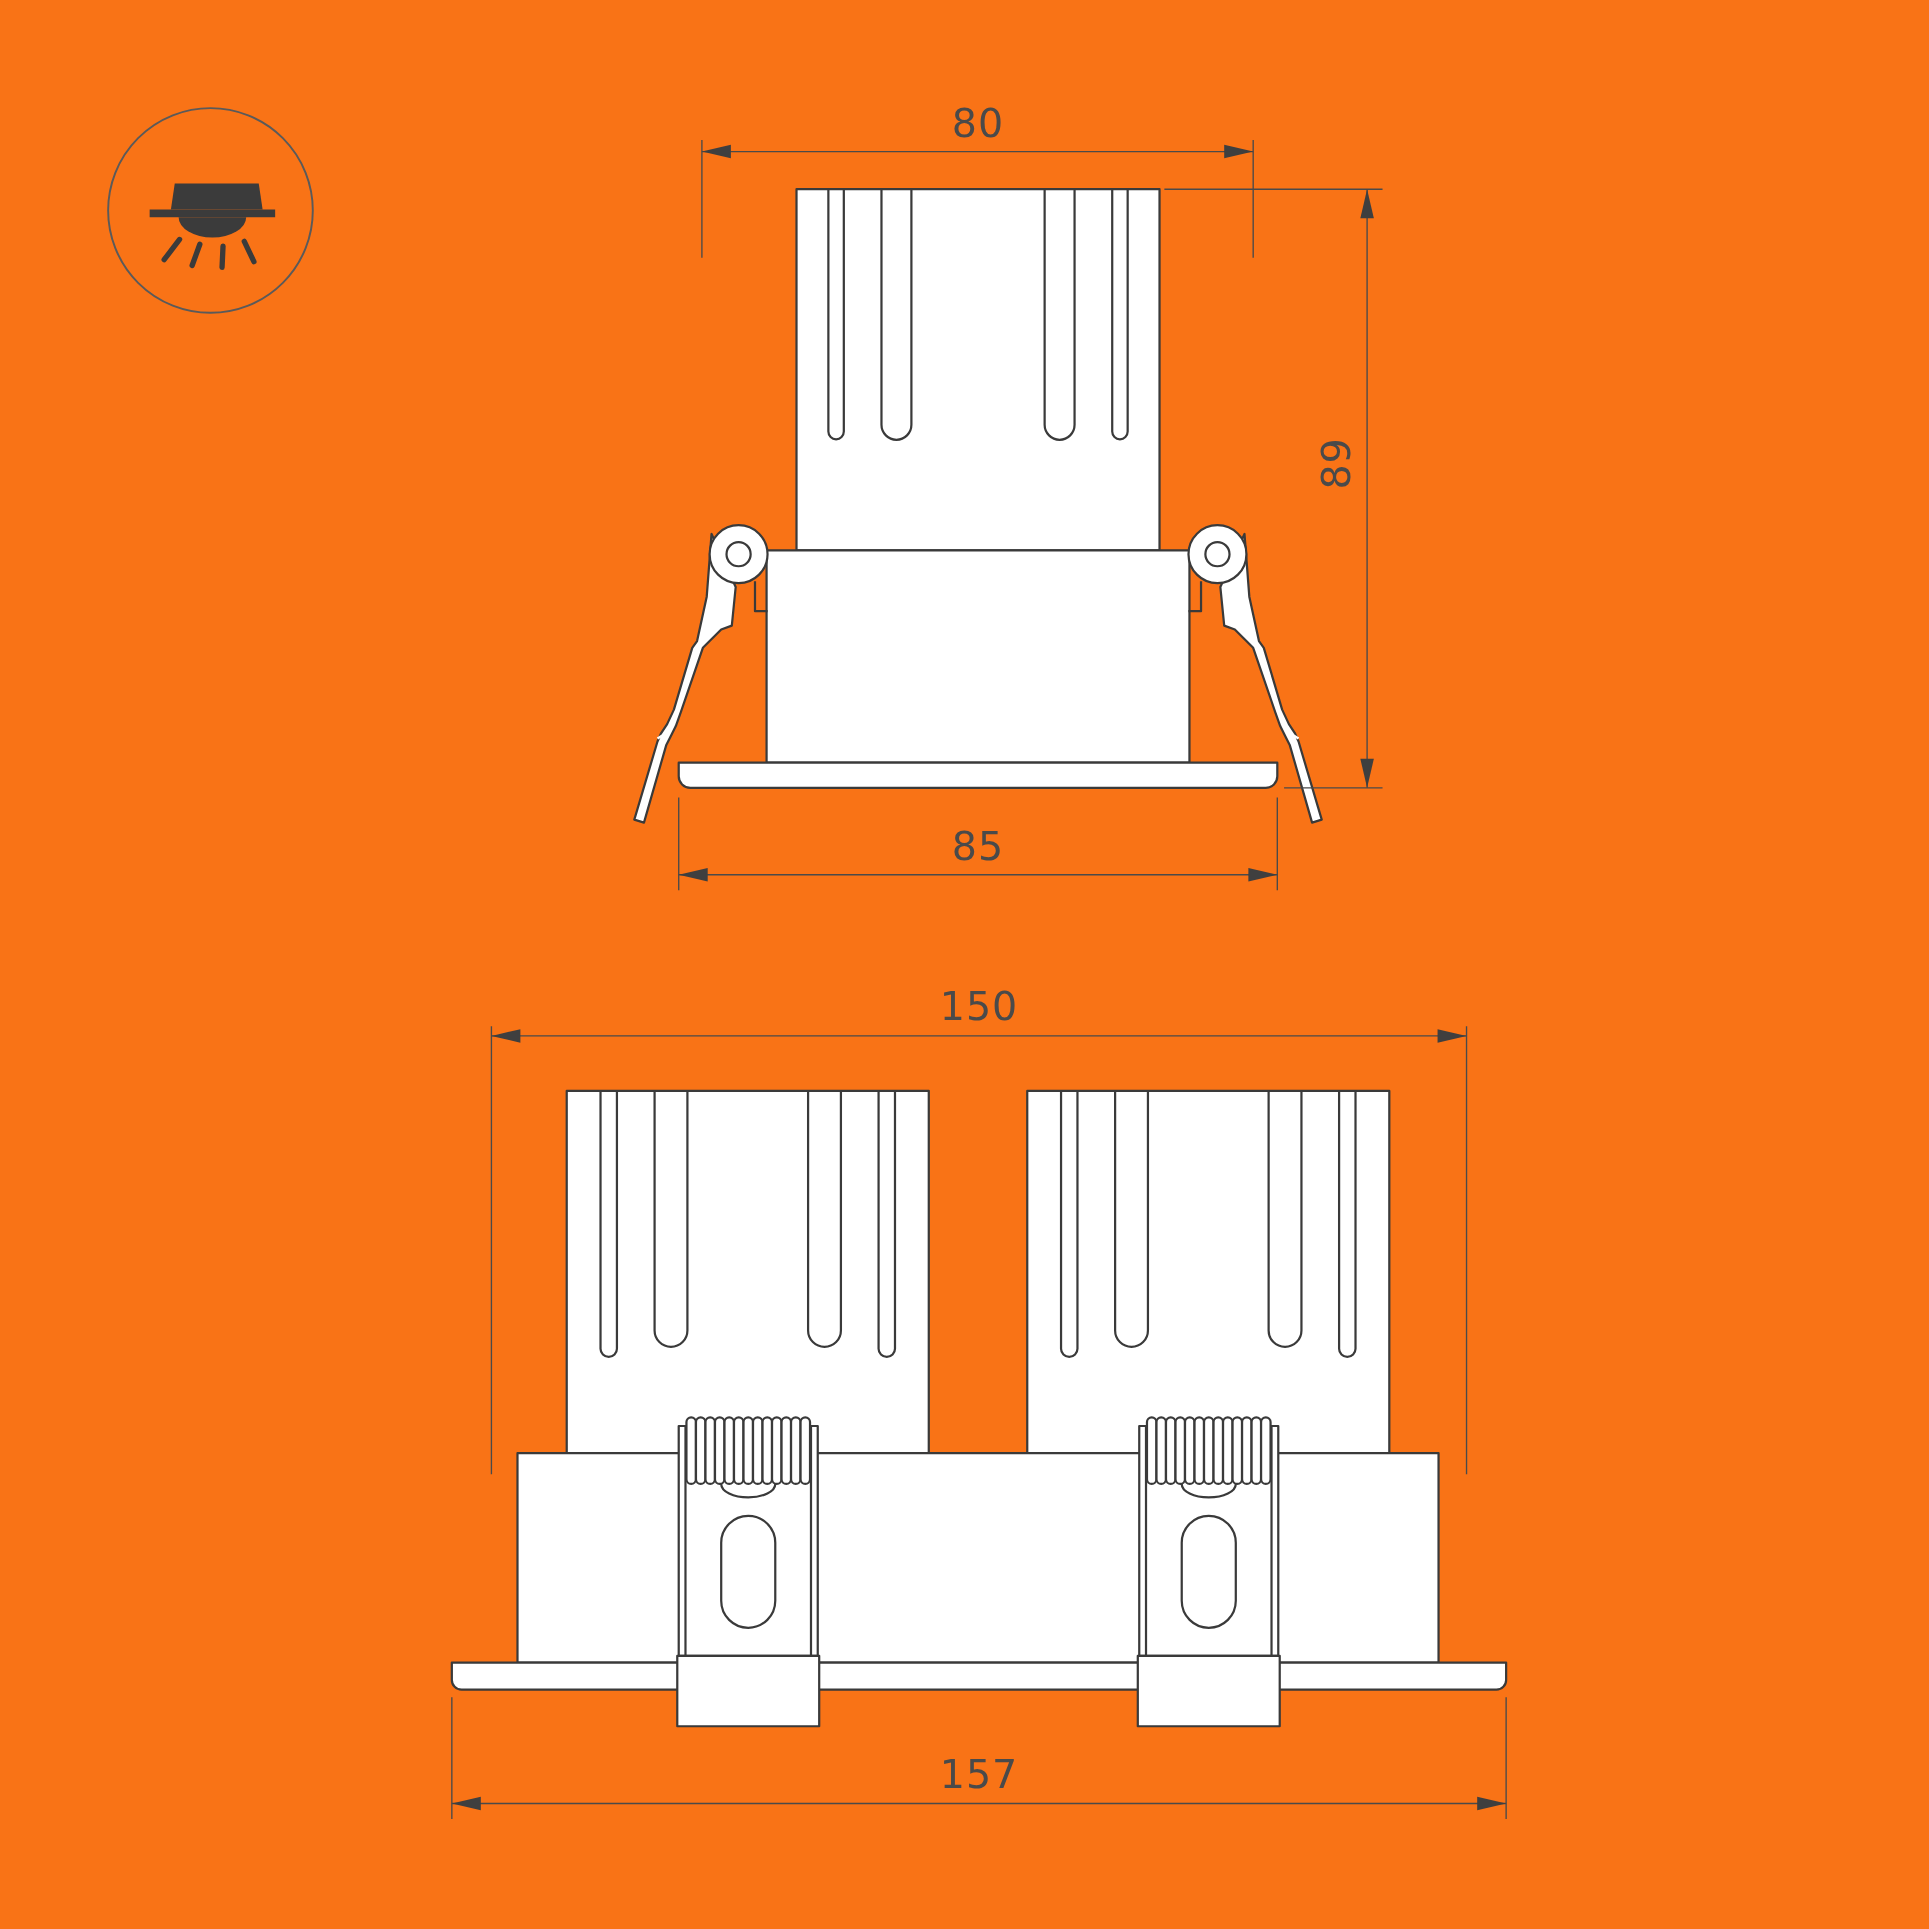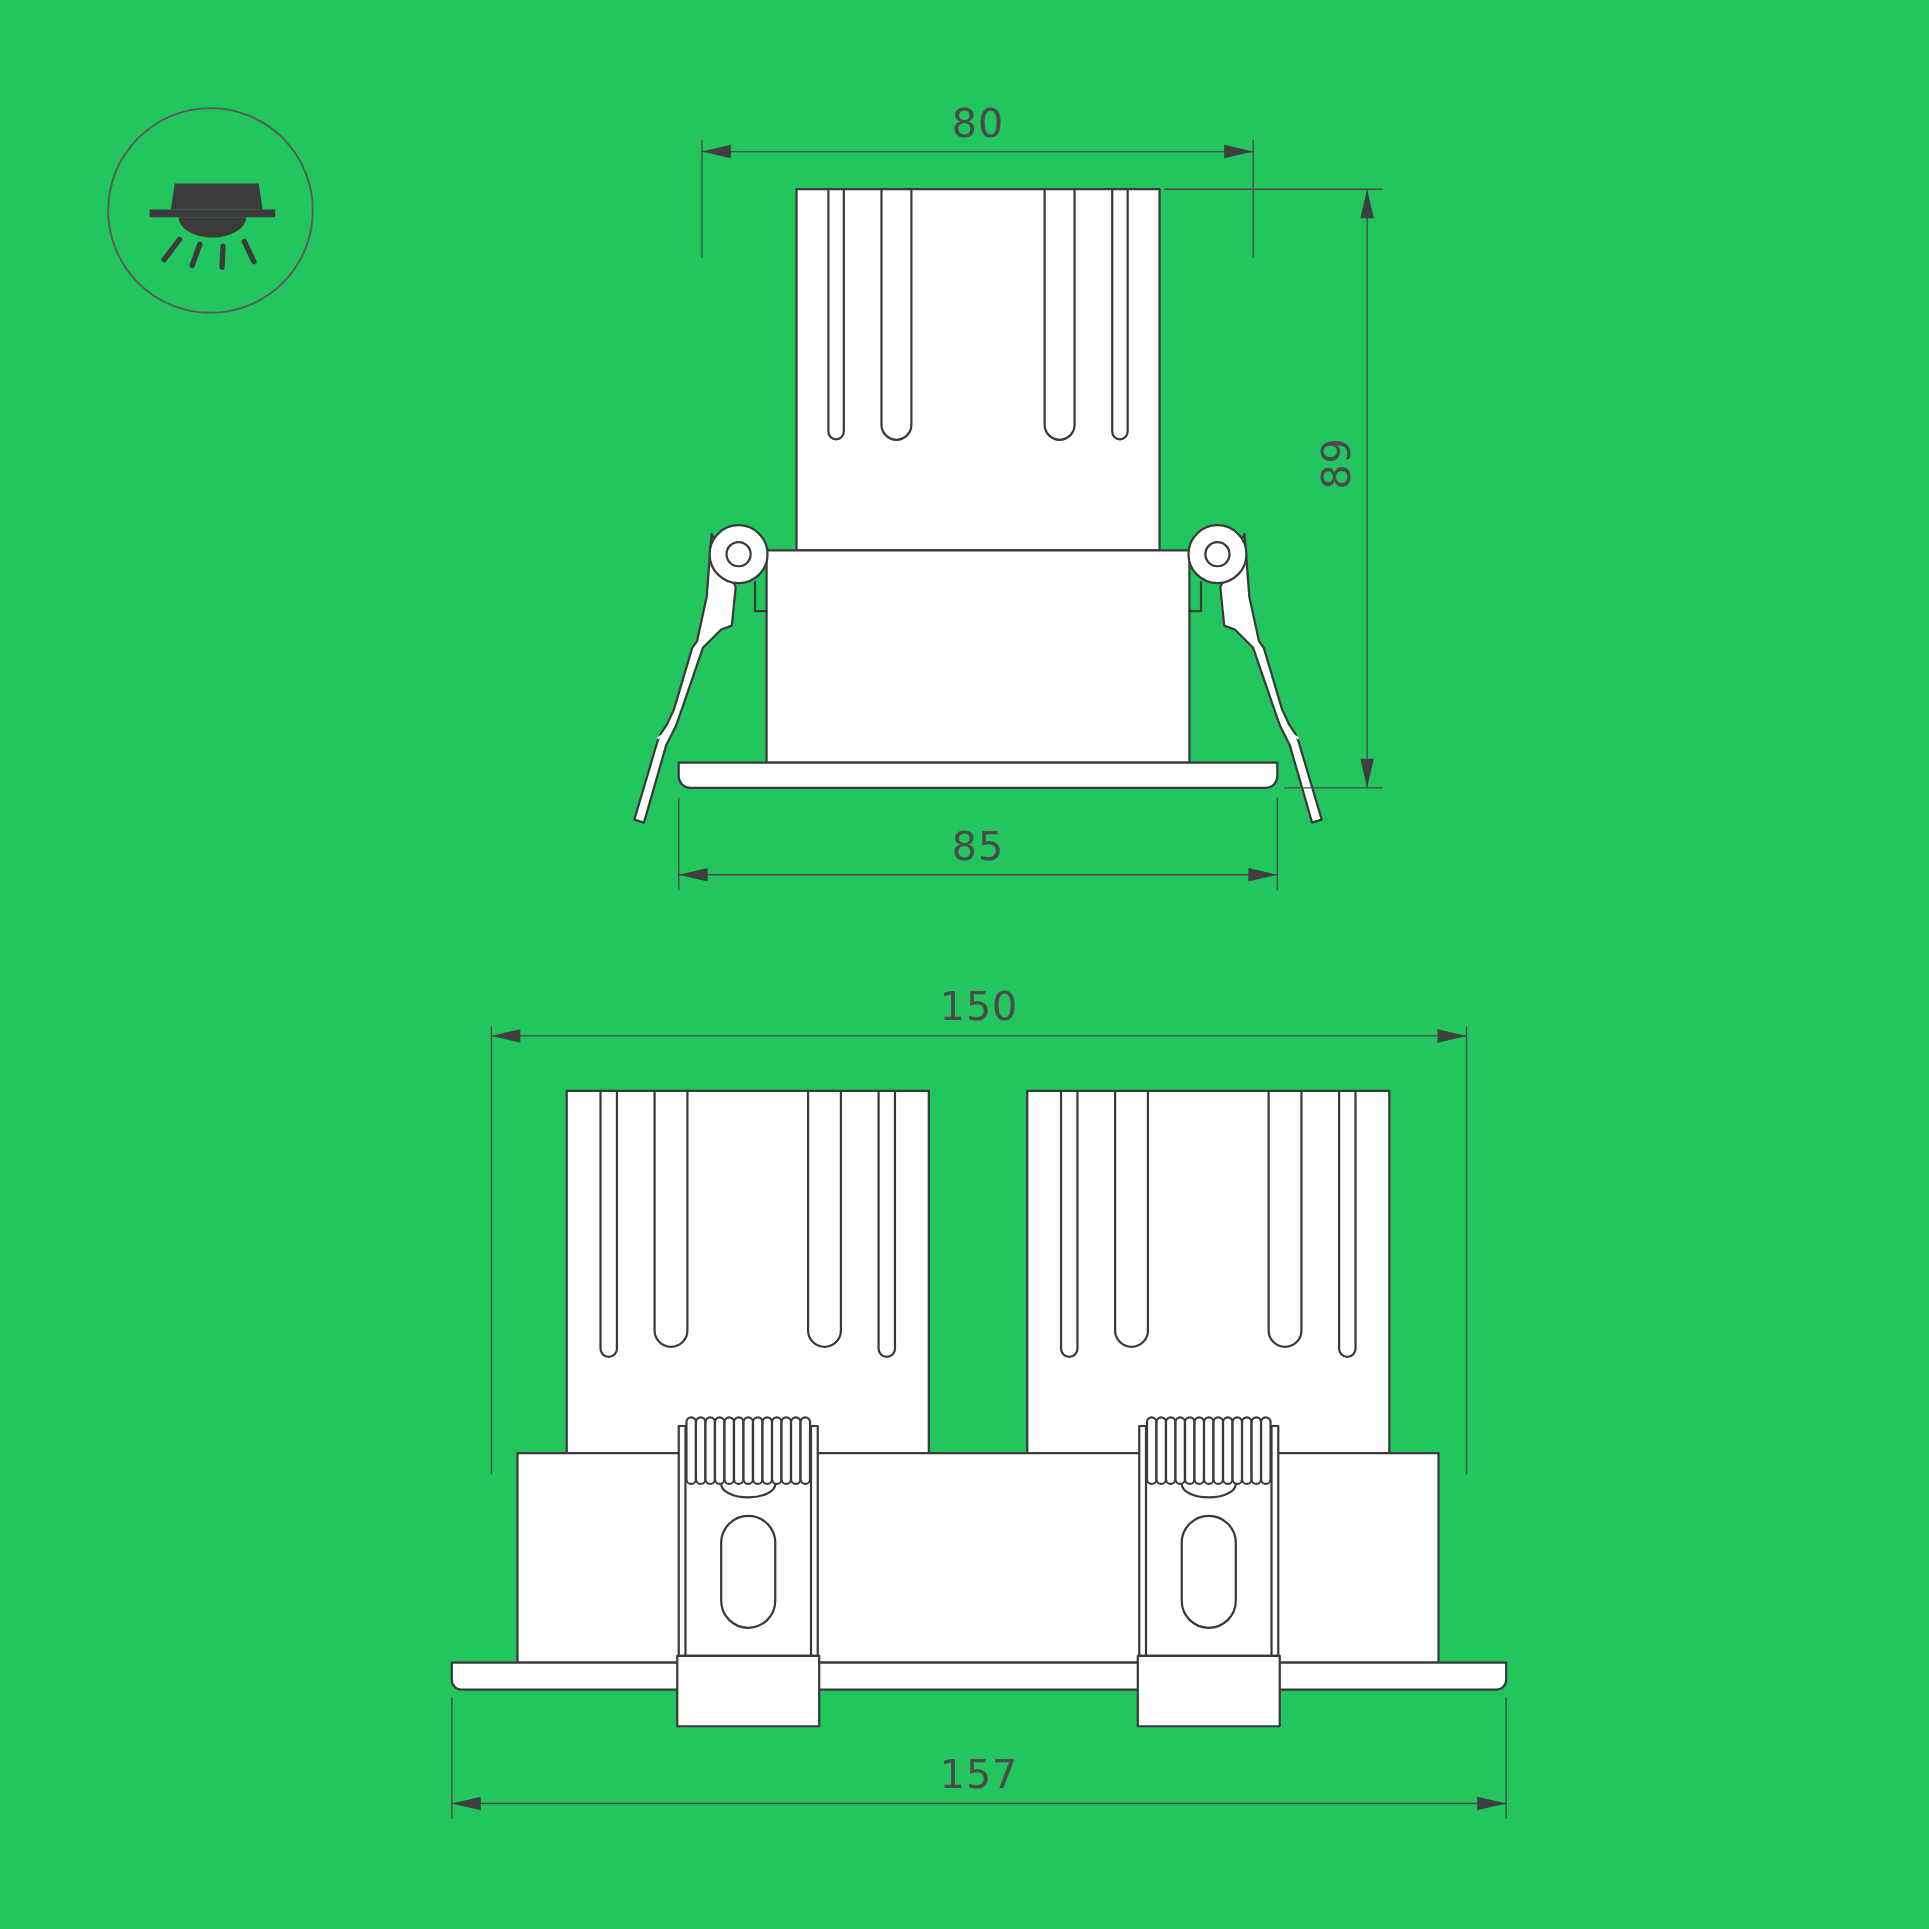--- a/index.html
+++ b/index.html
@@ -1,17 +1,17 @@
 <!DOCTYPE html>
 <html><head>
 <meta charset="utf-8">
 <style>
   html,body{margin:0;padding:0;background:#ffffff;}
   body{font-family:"DejaVu Sans","Liberation Sans",sans-serif;}
-  .canvas{width:1929px;height:1929px;position:relative;background:#22c55e;overflow:hidden;}
+  .canvas{width:1929px;height:1929px;position:relative;background:#f97316;overflow:hidden;}
   svg{display:block;}
   .part{fill:#ffffff;stroke:#3a3a3a;stroke-width:2.3;stroke-linejoin:round;}
   .part-open{fill:none;stroke:#3a3a3a;stroke-width:2.3;stroke-linejoin:round;}
   .dimline{stroke:#4a4a4a;stroke-width:1.4;fill:none;}
   .dimarrow{fill:#3f3f3f;stroke:none;}
   .dimtext{fill:#4a4a4a;font-size:41px;letter-spacing:1px;text-anchor:middle;}
   .iconfill{fill:#3b3b3b;stroke:none;}
   .iconray{stroke:#3b3b3b;stroke-width:5.5;stroke-linecap:round;fill:none;}
 </style>
 </head>

